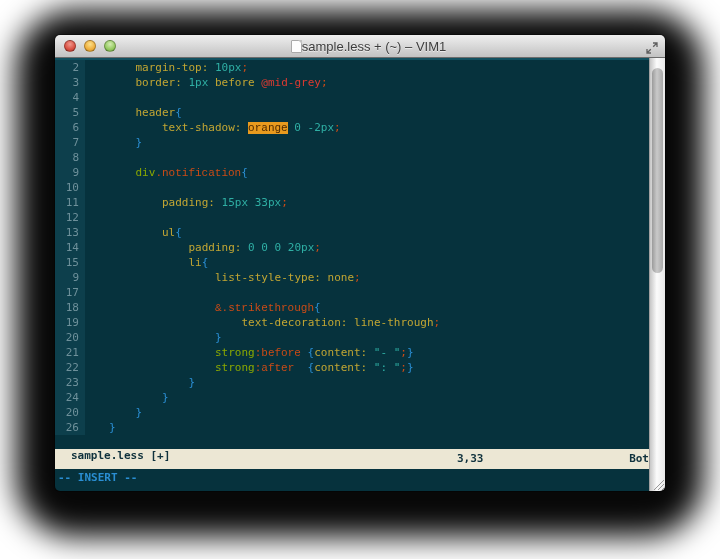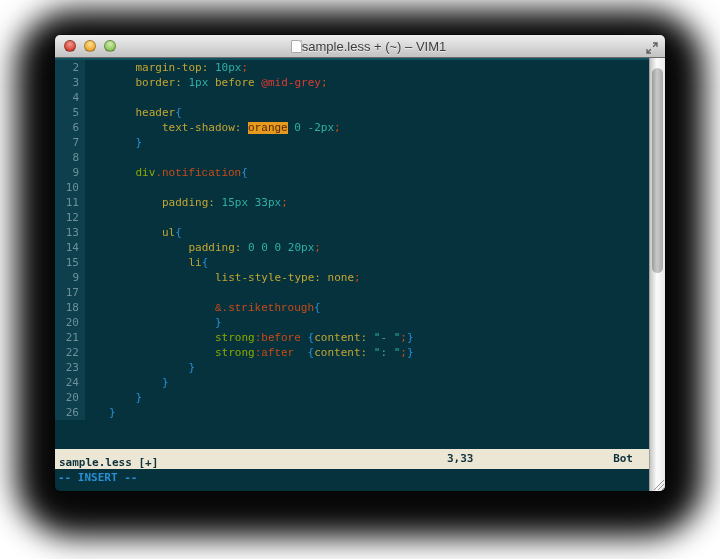--- a/index.html
+++ b/index.html
@@ -66,24 +66,24 @@
   .c-var{color:var(--red);}
   .c-semi{color:var(--orange);}
   .c-cls{color:var(--orange);font-family:Liberation Mono, monospace;}
   .c-tag{color:var(--green);}
   .c-brace{color:var(--blue);}
   .c-hl{background:var(--hl-bg);color:var(--hl-fg);font-family:Liberation Mono, monospace;}
   
   .status-bar{
     height:20px;flex:0 0 auto;background:var(--status-bg);color:var(--status-fg);
     font-family:"DejaVu Sans Mono", monospace;font-size:11px;font-weight:bold;
-    position:relative;display:flex;align-items:flex-end;padding:0 4px;
-  }
-  .status-ruler{position:absolute;left:392px;top:3px;}
-  .status-scrollpos{position:absolute;right:16px;top:3px;}
+    position:relative;display:flex;align-items:flex-start;padding:0 16px;
+  }
+  .status-ruler{position:absolute;left:402px;top:3px;}
+  .status-scrollpos{position:absolute;right:0;top:3px;}
   .cmdline{
     flex:1;background:var(--code-bg);
     font-family:"DejaVu Sans Mono", monospace;font-size:11px;font-weight:bold;
     color:var(--blue);padding:2px 3px;
   }
   
   .scrollbar{
     width:16px;position:relative;
     background:linear-gradient(to right,#c6c6c6,#fbfbfb 45%,#e9e9e9);
     border-left:1px solid #9f9f9f;
@@ -184,20 +184,24 @@
             <span class="gutter-num">9</span>
             <span class="code-text"><span>                </span><span class="c-prop">list-style-type:</span><span> </span><span class="c-prop">none</span><span class="c-semi">;</span></span>
           </div>
           <div class="code-row">
             <span class="gutter-num">17</span>
             <span class="code-text"></span>
           </div>
           <div class="code-row">
             <span class="gutter-num">18</span>
             <span class="code-text"><span>                </span><span class="c-cls">&amp;.strikethrough</span><span class="c-brace">{</span></span>
+          </div>
+          <div class="code-row">
+            <span class="gutter-num">19</span>
+            <span class="code-text"><span>                    </span><span class="c-prop">text-decoration:</span><span> </span><span class="c-prop">line-through</span><span class="c-semi">;</span></span>
           </div>
           <div class="code-row">
             <span class="gutter-num">20</span>
             <span class="code-text"><span>                </span><span class="c-brace">}</span></span>
           </div>
           <div class="code-row">
             <span class="gutter-num">21</span>
             <span class="code-text"><span>                </span><span class="c-tag">strong</span><span class="c-cls">:before</span><span> </span><span class="c-brace">{</span><span class="c-prop">content:</span><span> </span><span class="c-str">"- "</span><span class="c-semi">;</span><span class="c-brace">}</span></span>
           </div>
           <div class="code-row">

